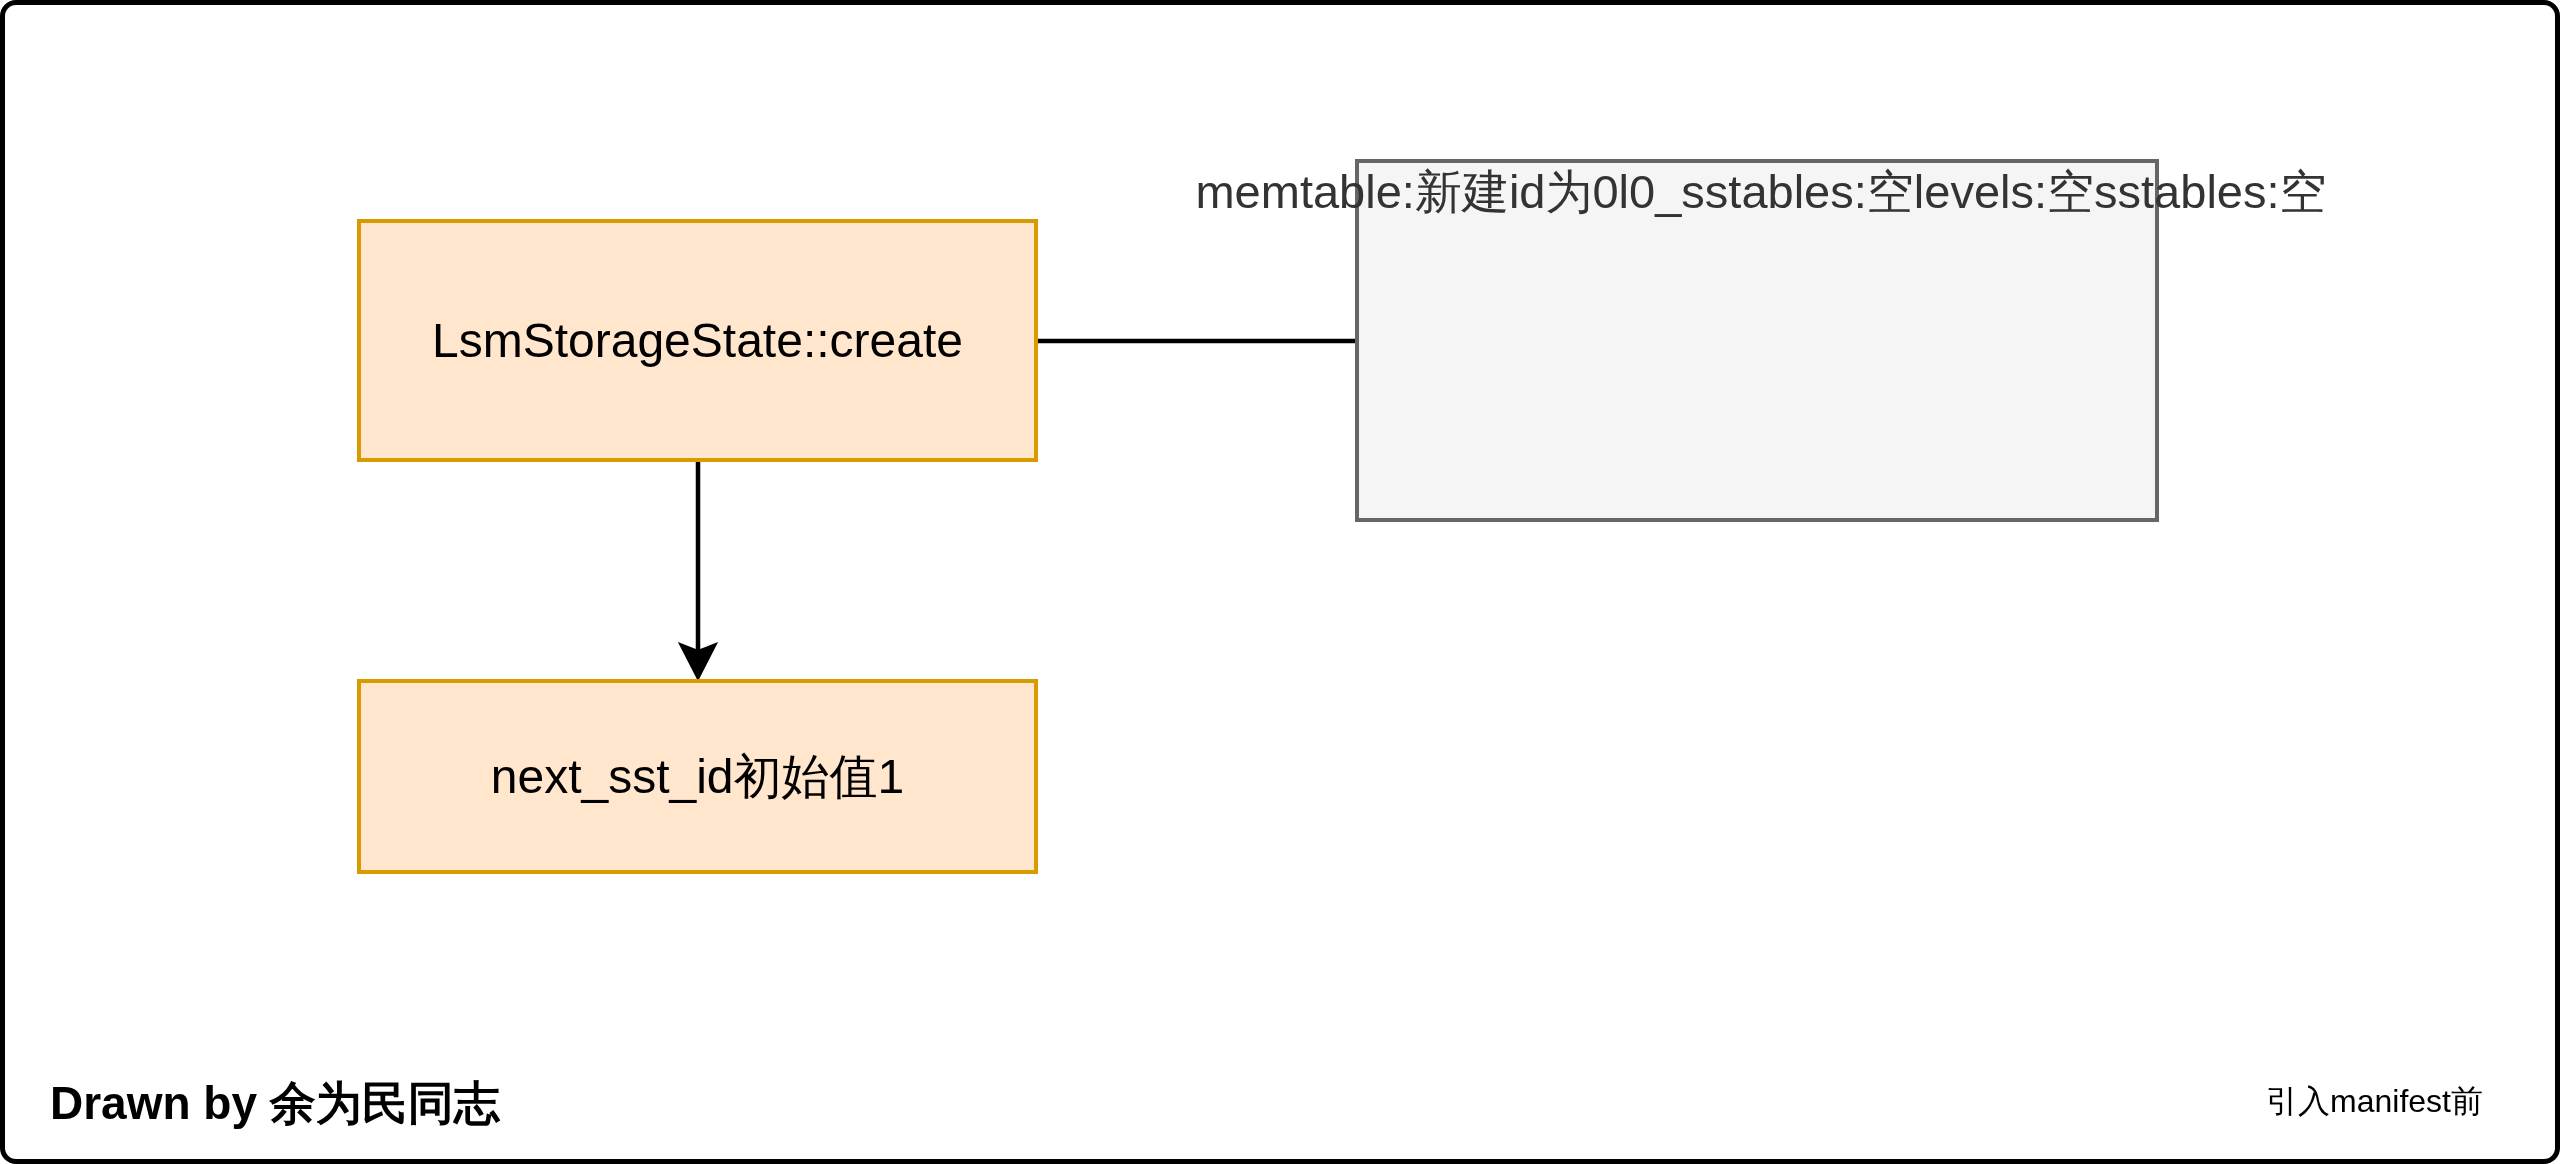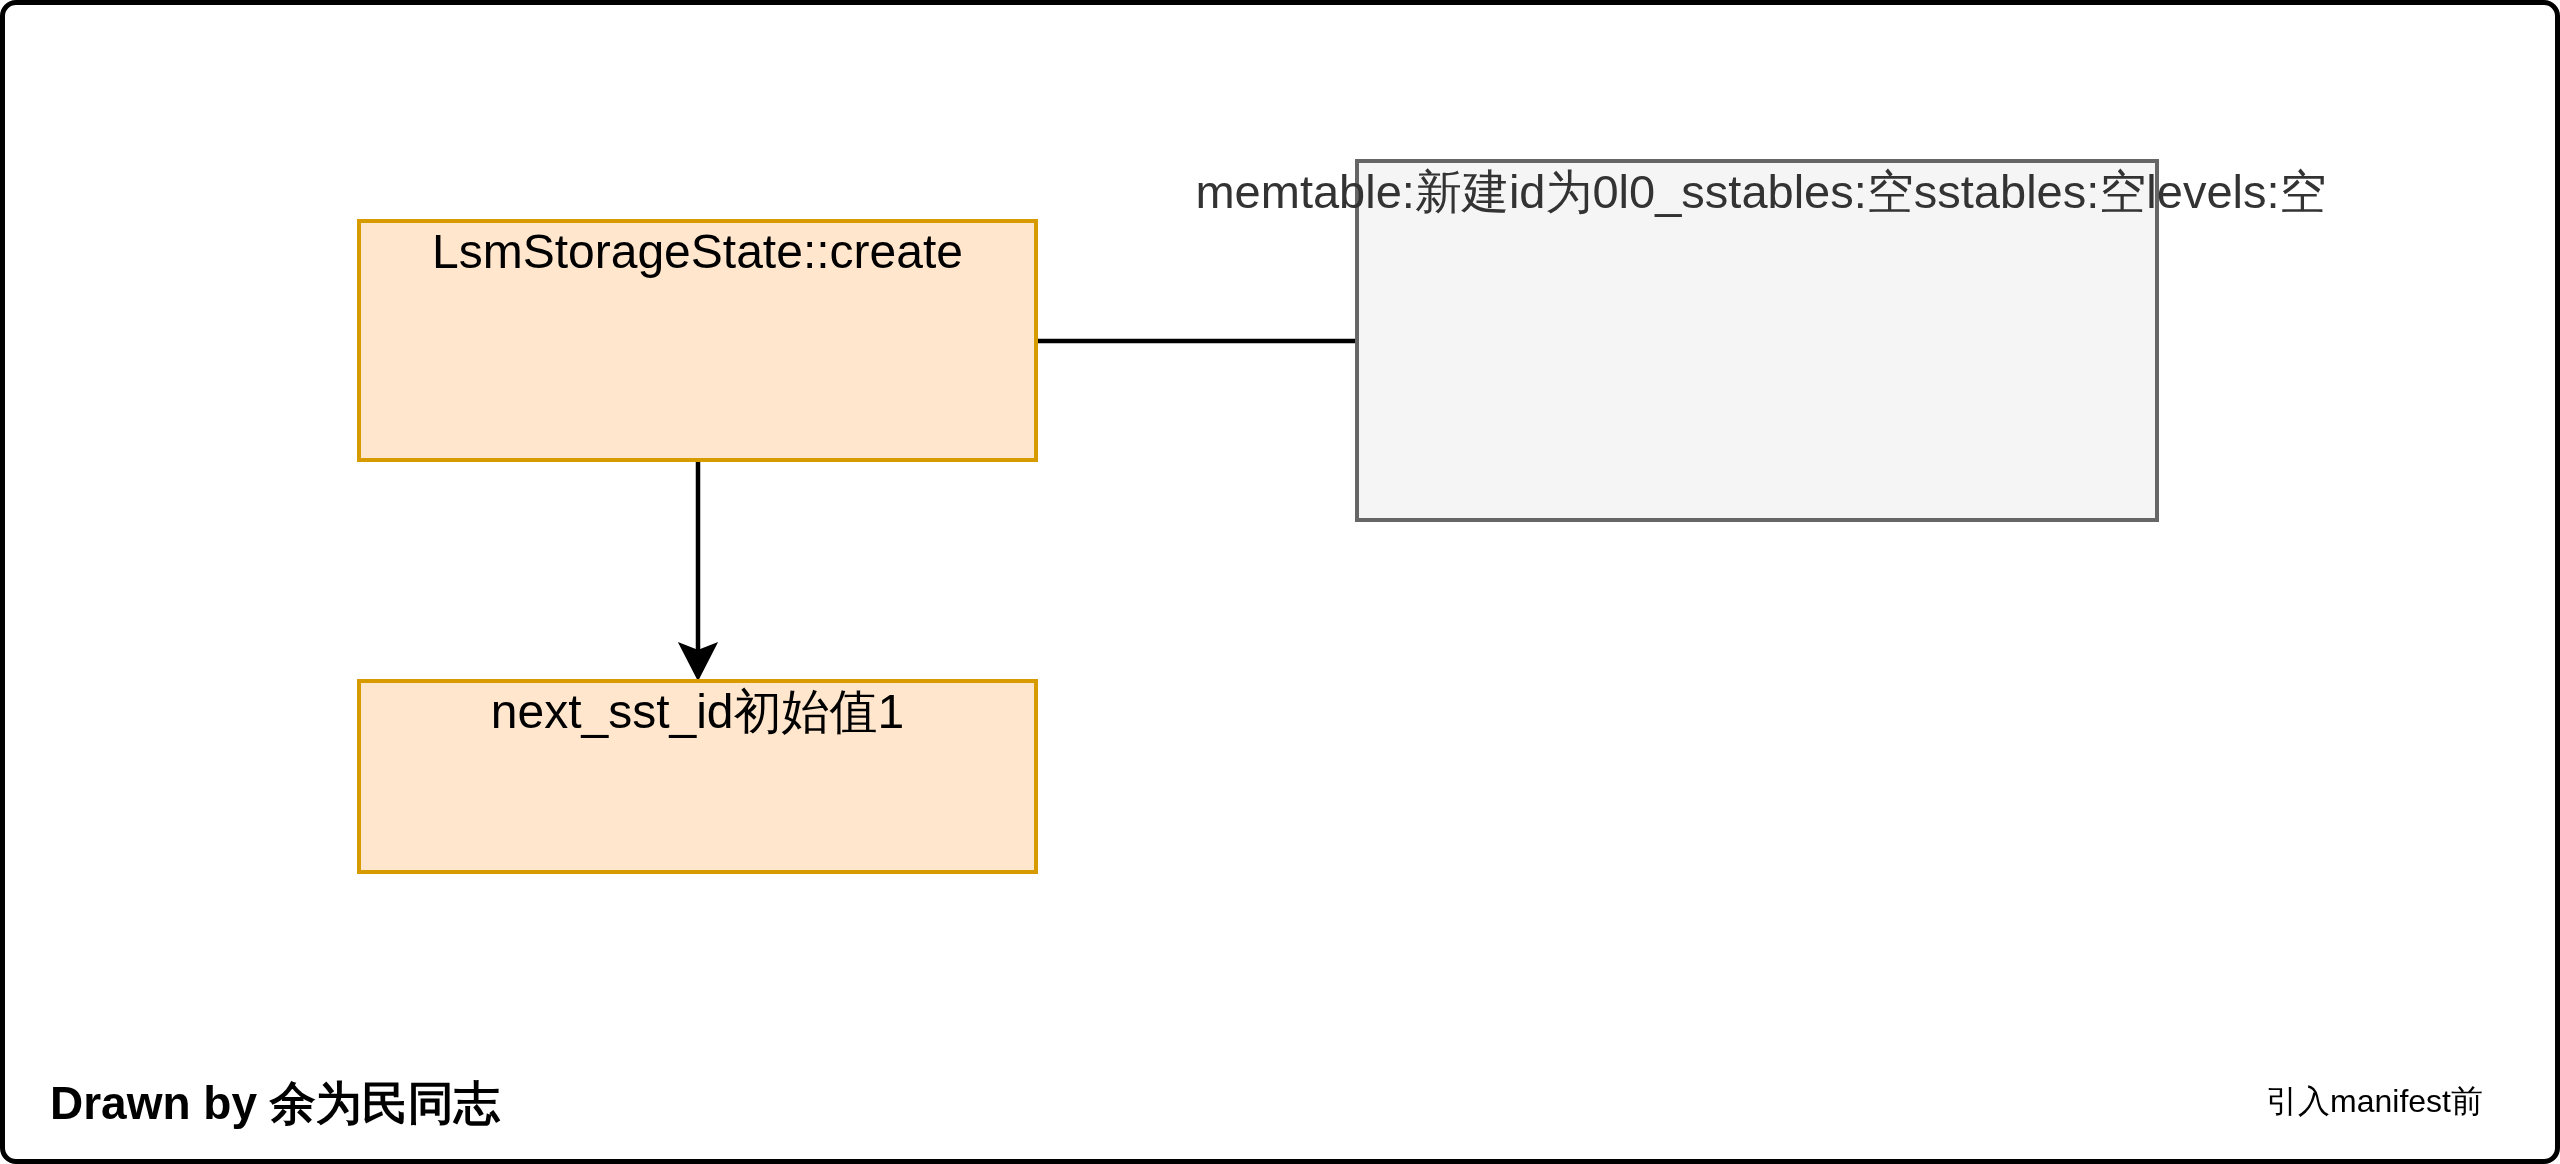--- a/index.html
+++ b/index.html
@@ -25,20 +25,21 @@
     width: 2560px;
     height: 1164px;
     pointer-events: none;
   }
   .node {
     position: absolute;
     box-sizing: border-box;
     background: #FFE6CC;
     border: 4px solid #D79B00;
     display: flex;
+    align-items: center;
     justify-content: center;
     text-align: center;
     color: #000000;
     font-size: 48px;
     line-height: 1.2;
   }
   .node-create {
     left: 352px;
     top: 214px;
     width: 681px;
@@ -114,21 +115,21 @@
     <span>LsmStorageState::create</span>
   </div>
 
   <div class="node node-next">
     <span>next_sst_id初始值1</span>
   </div>
 
   <div class="note">
     <div class="note-line">memtable:新建id为0</div>
     <div class="note-line">l0_sstables:空</div>
+    <div class="note-line">levels:空</div>
     <div class="note-line">sstables:空</div>
-    <div class="note-line">levels:空</div>
   </div>
 
   <div class="footer-credit">Drawn by 余为民同志</div>
 
   <div class="footer-caption">引入manifest前</div>
 
 </div>
 
 </body></html>

